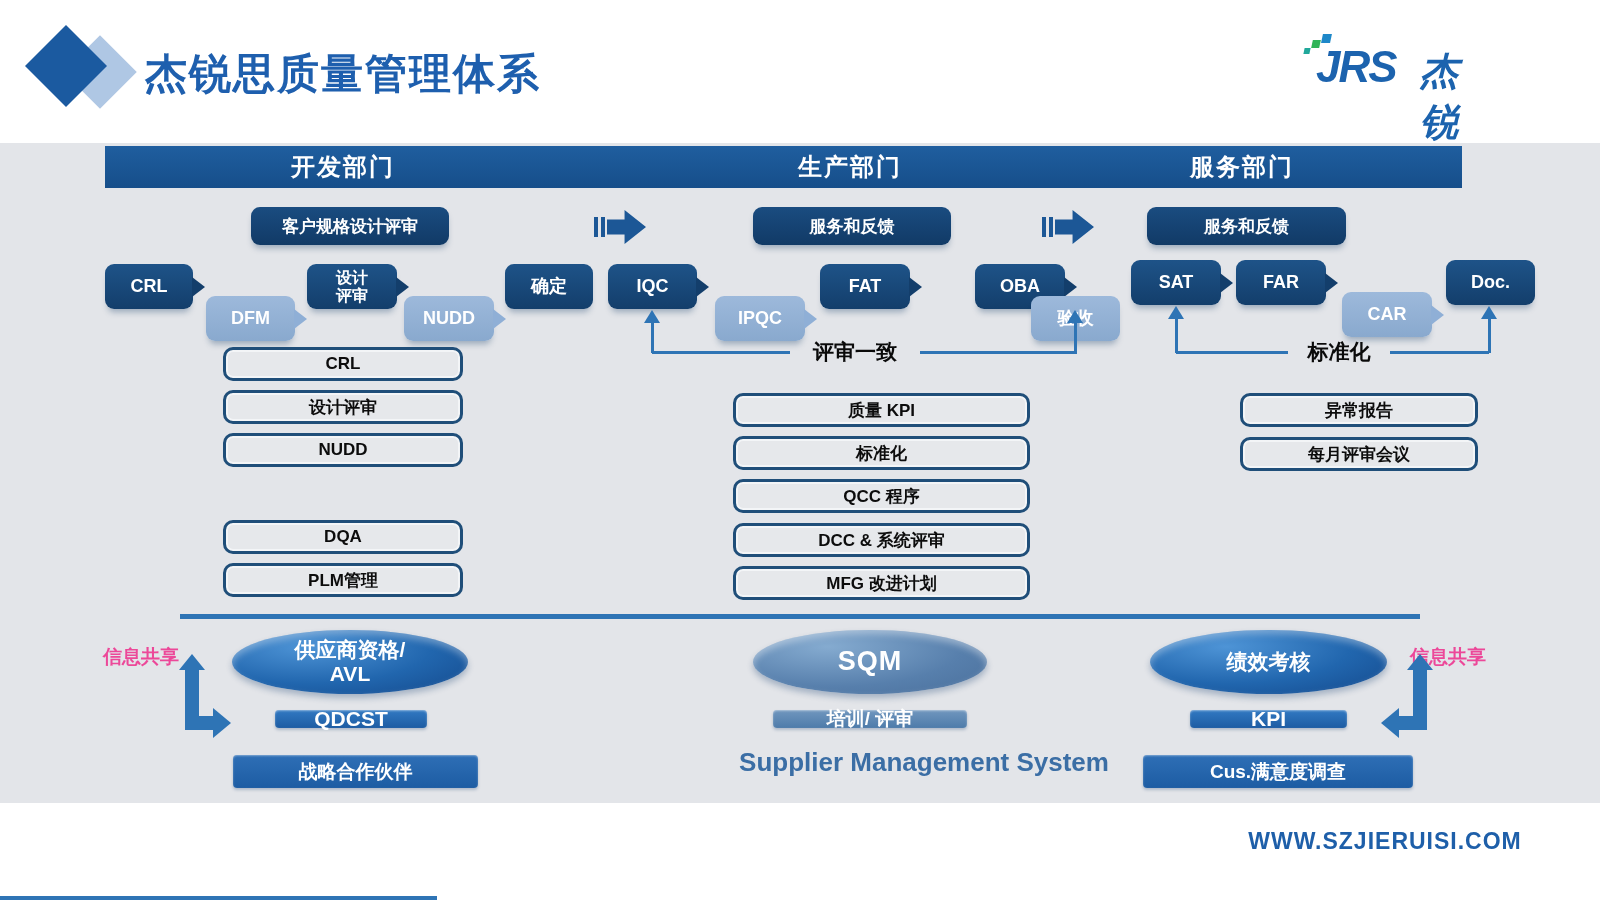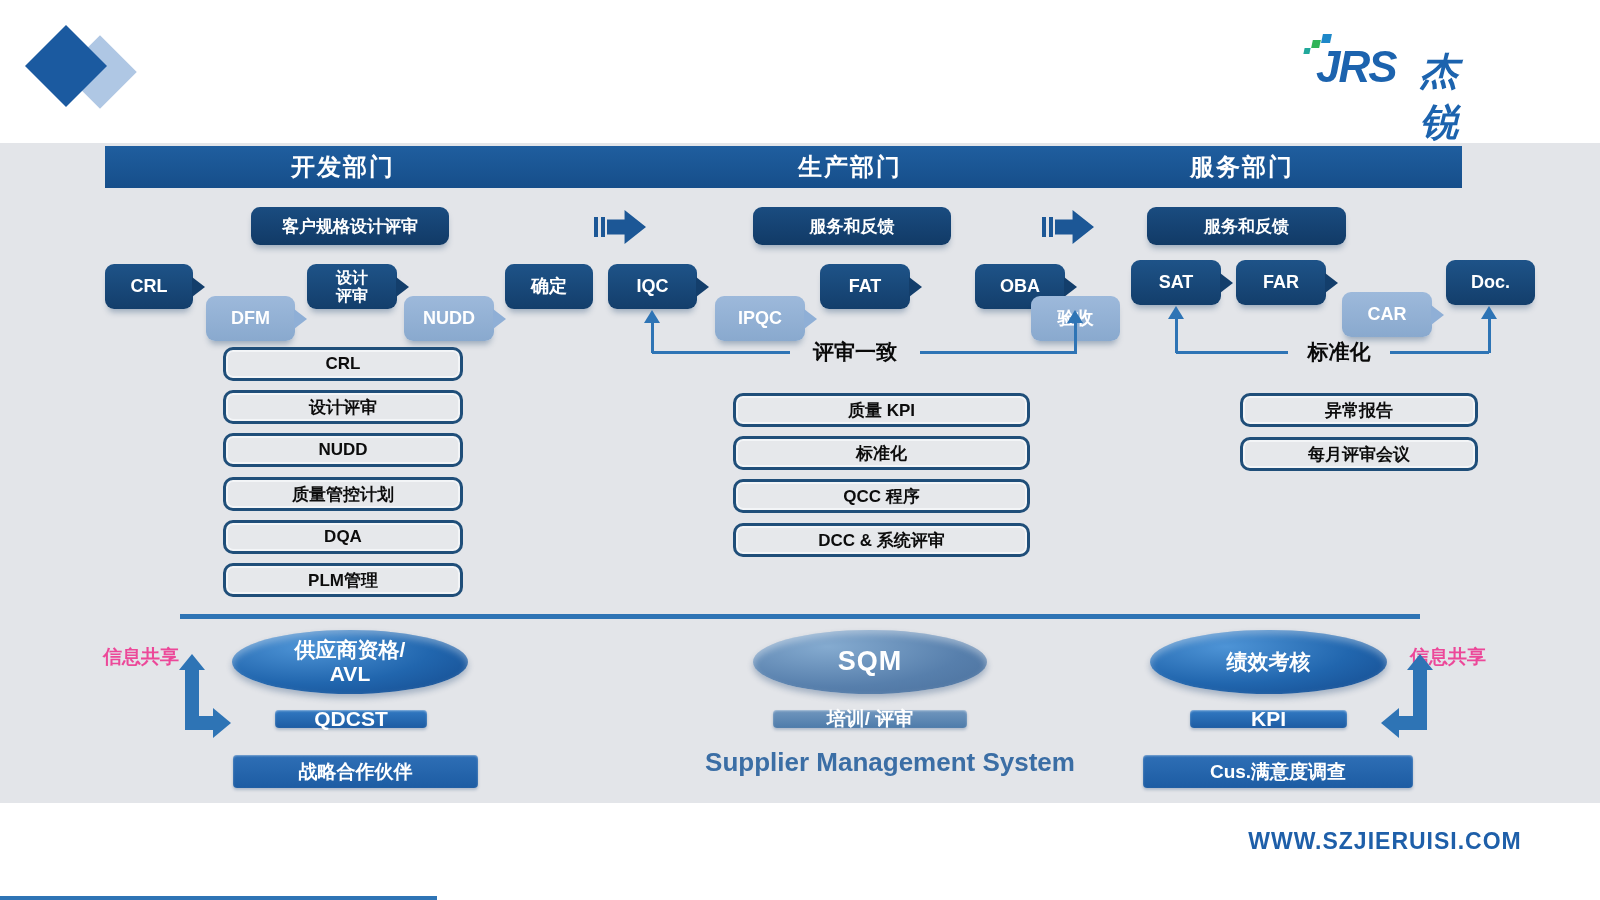--- a/index.html
+++ b/index.html
@@ -65,21 +65,21 @@
     box-shadow:inset 0 4px 7px rgba(255,255,255,.35), 0 4px 6px rgba(20,60,110,.3); font-size:21px; }
   .ellipse.steel { background:radial-gradient(ellipse at 32% 26%, #85ABD0 0%, #577FAC 60%, #4A6F9B 100%);
     box-shadow:inset 0 4px 7px rgba(255,255,255,.4), 0 4px 6px rgba(20,60,110,.3); font-size:27px; letter-spacing:1px; }
   .tag { position:absolute; height:18px; border-radius:4px; display:flex; align-items:center; justify-content:center;
     color:#fff; font-weight:bold; font-size:21px; background:linear-gradient(180deg,#3279C2,#1D5CA3);
     box-shadow:inset 0 1px 2px rgba(255,255,255,.45), 0 2px 3px rgba(20,60,110,.25); }
   .tag.steel { background:linear-gradient(180deg,#7096BE,#4E7BAA); font-size:19px; }
   .banner { position:absolute; height:33px; border-radius:4px; background:linear-gradient(180deg,#2E6FB6,#1D5CA3);
     color:#fff; font-weight:bold; font-size:19px; display:flex; align-items:center; justify-content:center;
     box-shadow:inset 0 1px 2px rgba(255,255,255,.4), 0 2px 3px rgba(20,60,110,.25); white-space:nowrap; }
-  .sms-text { position:absolute; left:655px; top:747px; width:470px; text-align:center;
+  .sms-text { position:absolute; left:689px; top:747px; width:470px; text-align:center;
     font-size:26px; font-weight:bold; color:#3B6EA5; white-space:nowrap; }
   .share { position:absolute; font-weight:bold; font-size:19px; color:#ec4899; white-space:nowrap; }
 
   
   .elbow { position:absolute; width:56px; height:92px; }
   .el { position:absolute; background:#2E74B5; }
   .el-tri { position:absolute; width:0; height:0; }
   .elbow .tu { left:1px; top:0; border-left:13px solid transparent; border-right:13px solid transparent; border-bottom:16px solid #2E74B5; background:none; }
   .elbow.left-elbow .vs { left:7px; top:14px; width:14px; height:62px; }
   .elbow.left-elbow .hs { left:7px; top:62px; width:28px; height:14px; }
@@ -92,20 +92,21 @@
   .site-url { position:absolute; left:1240px; top:828px; width:290px; text-align:center; font-size:23px; font-weight:bold; color:#1E5FA9; letter-spacing:1px; }
   .footer-line { position:absolute; left:0; top:896px; width:437px; height:4px; background:#2E74B5; }
 </style>
 </head>
 <body>
 
 <div class="slide">
 
   <div class="diamond d-light"></div>
   <div class="diamond d-dark"></div>
+  <div class="page-title">杰锐思质量管理体系</div>
 
   <div class="brand">
     <span class="sq sq1"></span>
     <span class="sq sq2"></span>
     <span class="sq sq3"></span>
     <span class="brand-jrs">JRS</span>
     <span class="brand-cn">杰锐思</span>
   </div>
 
   <div class="gray-band"></div>
@@ -161,28 +162,28 @@
   <div class="vline" style="left:1175px; top:318px; height:35px;"></div>
   <div class="hline" style="left:1176px; top:351px; width:112px;"></div>
   <div class="conn-label" style="left:1288px; top:338px; width:102px;">标准化</div>
   <div class="hline" style="left:1390px; top:351px; width:99px;"></div>
   <div class="vline" style="left:1488px; top:318px; height:35px;"></div>
   <div class="tri-up" style="left:1481px; top:306px;"></div>
 
   <div class="outline-item" style="left:223px; top:347px; width:240px;">CRL</div>
   <div class="outline-item" style="left:223px; top:390px; width:240px;">设计评审</div>
   <div class="outline-item" style="left:223px; top:433px; width:240px;">NUDD</div>
-  <div class="outline-item" style="left:223px; top:477px; width:240px;">质量管控计划</div>
   <div class="outline-item" style="left:223px; top:520px; width:240px;">DQA</div>
   <div class="outline-item" style="left:223px; top:563px; width:240px;">PLM管理</div>
 
   <div class="outline-item" style="left:733px; top:393px; width:297px;">质量 KPI</div>
   <div class="outline-item" style="left:733px; top:436px; width:297px;">标准化</div>
   <div class="outline-item" style="left:733px; top:479px; width:297px;">QCC 程序</div>
   <div class="outline-item" style="left:733px; top:523px; width:297px;">DCC &amp; 系统评审</div>
+  <div class="outline-item" style="left:733px; top:566px; width:297px;">MFG 改进计划</div>
 
   <div class="outline-item" style="left:1240px; top:393px; width:238px;">异常报告</div>
   <div class="outline-item" style="left:1240px; top:437px; width:238px;">每月评审会议</div>
 
   <div class="divider"></div>
 
   <div class="share" style="left:103px; top:644px;">信息共享</div>
   <div class="elbow left-elbow" style="left:178px; top:654px;">
     <div class="el-tri tu"></div>
     <div class="el vs"></div>

